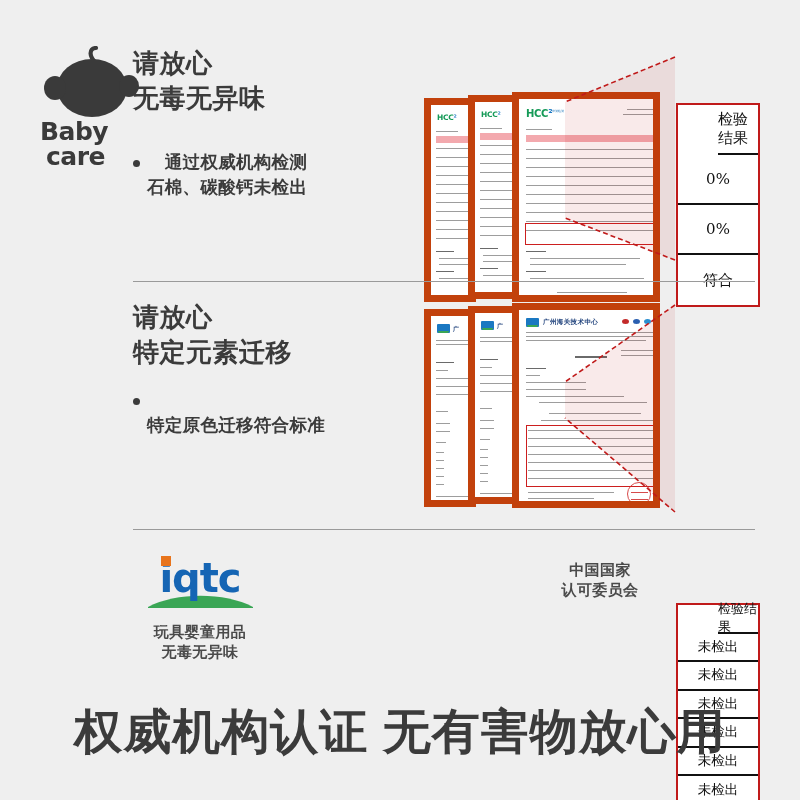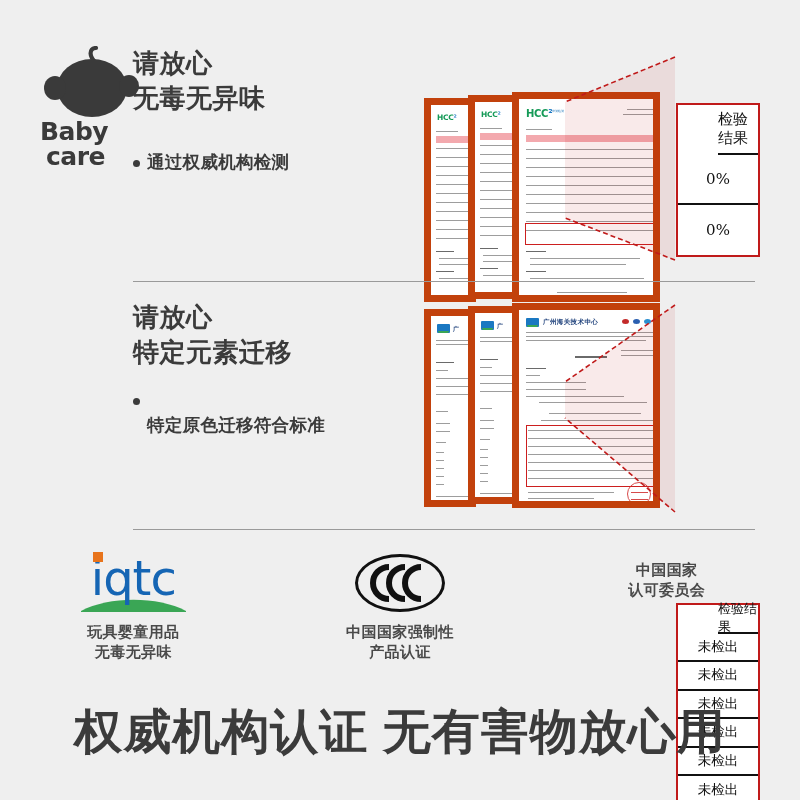--- a/index.html
+++ b/index.html
@@ -137,21 +137,21 @@
   .logocell { flex:1; display:flex; flex-direction:column; align-items:center; }
   .logomark { height:62px; display:flex; align-items:center; justify-content:center; }
   .logocaption {
     margin-top:8px; text-align:center;
     font-size:15px; font-weight:bold; color:#4a4a4a; line-height:1.35;
     letter-spacing:0.4px;
   }
 
   .iqtc-text {
     font-family:"DejaVu Sans",sans-serif;
-    font-weight:normal; font-size:48px; color:#1565b4;
+    font-weight:bold; font-size:40px; color:#1565b4;
     letter-spacing:-1px; position:relative; line-height:1;
   }
   .iqtc-dot { position:absolute; left:2px; top:-2px; width:10px; height:10px; background:#e8741c; }
   .iqtc-swoosh { width:105px; height:14px; margin-top:-4px; }
 
   .ccc-oval {
     width:90px; height:58px; border:3.5px solid #111; border-radius:50%;
     display:flex; align-items:center; justify-content:center;
   }
 
@@ -186,20 +186,21 @@
   <div class="sec-left">
     <div class="head-line">
       <div>请放心</div>
       <div>无毒无异味</div>
     </div>
     <div class="bullet-block" style="margin-top:34px;text-align:right;">
       <div class="bullet-row">
         <span class="dot"></span>
         <span class="bullet-text">
           <span>通过权威机构检测</span><br>
+          <span>石棉、碳酸钙未检出</span>
         </span>
       </div>
     </div>
   </div>
 
   <div class="certwrap" id="cert1">
     <div class="cert-stack" style="width:236px;height:210px;">
 
       <div class="page p1" style="height:204px;">
         <div class="hcc-logo" style="left:6px;top:8px;">HCC<i>²</i></div>
@@ -285,20 +286,21 @@
   <svg class="connector" style="left:555px;top:0px;width:140px;height:225px;">
     <polygon points="120,11 120,214 10,172 10,56" fill="#c01a1a" opacity="0.09"></polygon>
     <line x1="120" y1="11" x2="10" y2="56" stroke="#c01a1a" stroke-width="1.6" stroke-dasharray="5,3"></line>
     <line x1="120" y1="214" x2="10" y2="172" stroke="#c01a1a" stroke-width="1.6" stroke-dasharray="5,3"></line>
   </svg>
 
   <div class="resultcol" id="results1">
     <div class="rcell hdr">检验结果</div>
     <div class="rcell">0%</div>
     <div class="rcell">0%</div>
+    <div class="rcell">符合</div>
   </div>
 </div>
 
 <div class="divider" id="divider1"></div>
 
 <div class="section" id="section2">
 
   <div class="sec-left">
     <div class="head-line">
       <div>请放心</div>
@@ -436,35 +438,20 @@
           <path d="M0 13 C28 -2 77 -2 105 13 L105 14 L0 14 Z" fill="#3aa655"></path>
         </svg>
       </div>
     </div>
     <div class="logocaption">
       <div>玩具婴童用品</div>
       <div>无毒无异味</div>
     </div>
   </div>
 
-  <div class="logocell">
-    <div class="logomark">
-      <div class="ccc-oval">
-        <svg width="62" height="38" viewBox="0 0 62 38">
-          <path d="M20 3 A16 16 0 1 0 20 35" fill="none" stroke="#111" stroke-width="6" stroke-linecap="butt"></path>
-          <path d="M36 3 A16 16 0 1 0 36 35" fill="none" stroke="#111" stroke-width="6" stroke-linecap="butt"></path>
-          <path d="M52 3 A16 16 0 1 0 52 35" fill="none" stroke="#111" stroke-width="6" stroke-linecap="butt"></path>
-        </svg>
-      </div>
-    </div>
-    <div class="logocaption">
-      <div>中国国家强制性</div>
-      <div>产品认证</div>
-    </div>
-  </div>
 
 
   <div class="logocell">
     <div class="logocaption">
       <div>中国国家</div>
       <div>认可委员会</div>
     </div>
   </div>
 </div>
 

